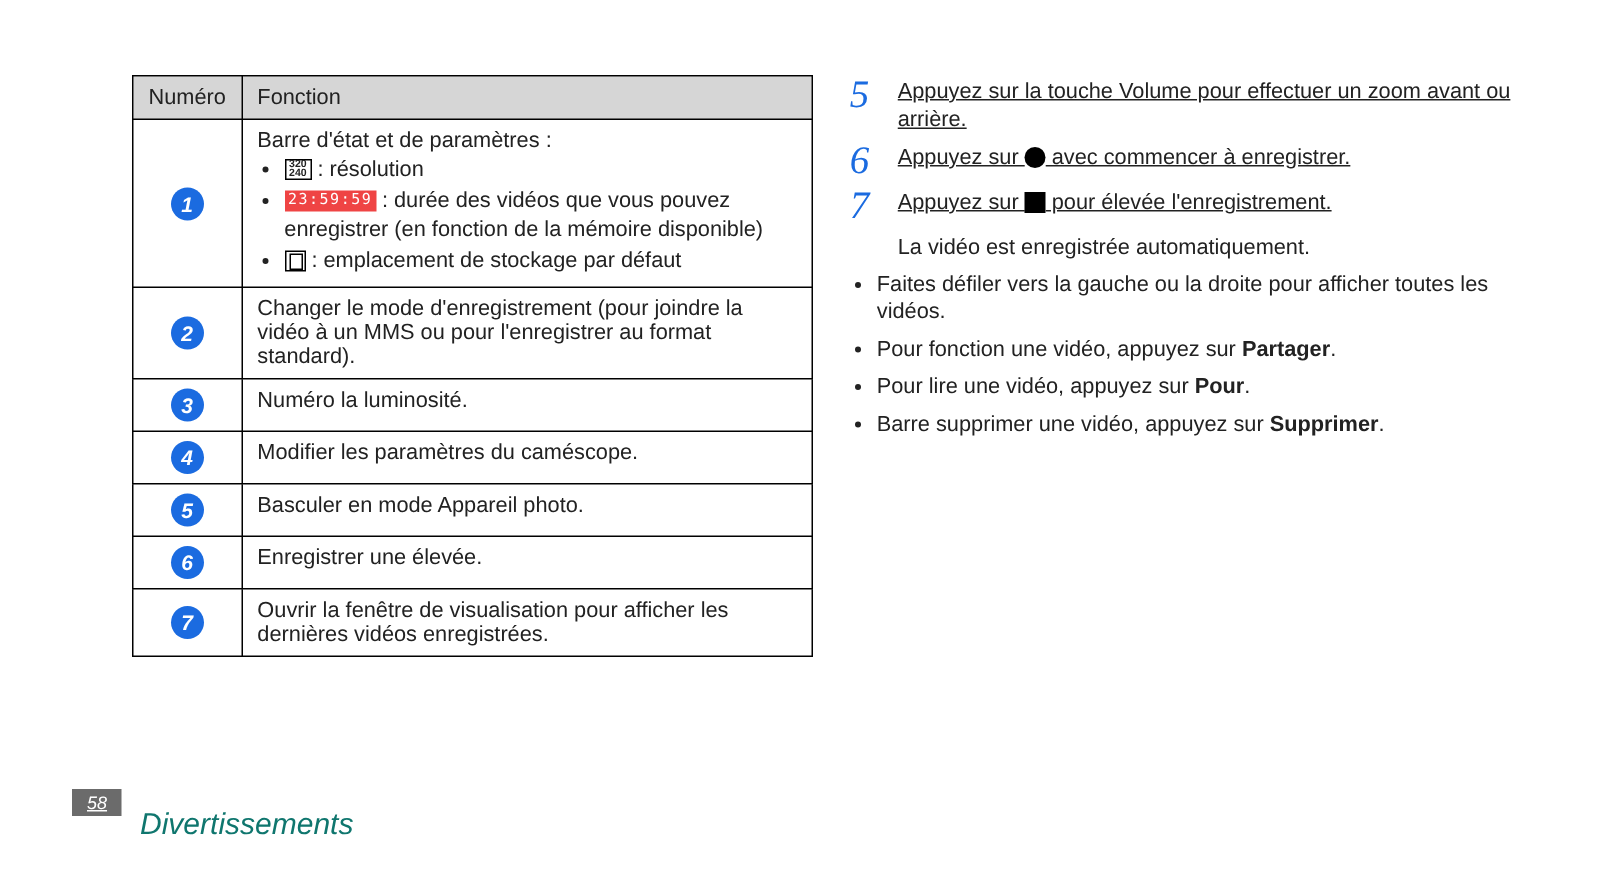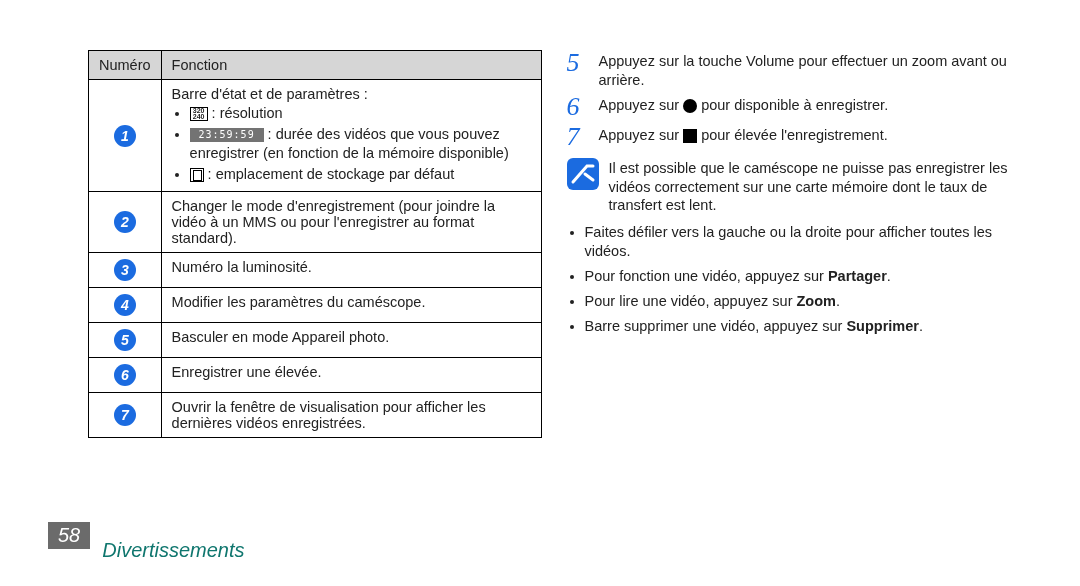--- a/index.html
+++ b/index.html
@@ -71,20 +71,21 @@
     font-style: italic;
     font-family: Georgia, serif;
     line-height: 1;
     flex-shrink: 0;
     width: 22px;
   }
   .steptxt {
     flex: 1;
     line-height: 1.3;
     padding-top: 2px;
+    text-decoration: underline;
   }
 
   .note {
     display: flex;
     gap: 10px;
     margin: 8px 0 8px 0;
   }
   .noteicon {
     width: 32px;
     height: 32px;
@@ -112,40 +113,41 @@
     bottom: 24px;
     display: flex;
     align-items: center;
     gap: 12px;
   }
   .pagenum {
     background: #6b6b6b;
     color: #fff;
     padding: 2px 10px;
     font-style: italic;
-    font-size: 20px;
+    font-size: 12px;
+    text-decoration: underline;
   }
   .pagesec {
     font-style: italic;
     color: #0f766e;
     font-size: 20px;
     margin-top: 31px;
   }
 
   .inline-icon {
     display: inline-block;
     vertical-align: middle;
   }
   .res-icon {
     width: 18px; height: 14px; border: 1.5px solid #000;
     font-size: 7px; line-height: 6px; font-weight: bold;
     text-align: center; padding-top: 0px;
   }
   .dur-icon {
-    width: 74px; height: 14px; background: #737373; color: #fff;
+    width: 61px; height: 14px; background: #ef4444; color: #fff;
     font-family: monospace; font-size: 10px; line-height: 14px;
     text-align: center; letter-spacing: 1px;
   }
   .store-icon {
     width: 14px; height: 14px; border: 1.5px solid #000; position: relative;
   }
   .store-icon::after {
     content: ""; position: absolute; left: 2px; top: 1px;
     width: 7px; height: 9px; border: 1.2px solid #000;
   }
@@ -230,49 +232,42 @@
 
     <div class="step">
       <div class="stepnum">5</div>
       <div class="steptxt">Appuyez sur la touche Volume pour effectuer un zoom avant ou arrière.</div>
     </div>
 
 
     <div class="step">
       <div class="stepnum">6</div>
       <div class="steptxt">
-        <span>Appuyez sur </span><span class="rec-dot"></span><span> pour disponible à enregistrer.</span>
+        <span>Appuyez sur </span><span class="rec-dot"></span><span> avec commencer à enregistrer.</span>
       </div>
     </div>
 
     <div class="step">
       <div class="stepnum">7</div>
       <div class="steptxt">
         <span>Appuyez sur </span><span class="stop-sq"></span><span> pour élevée l'enregistrement.</span>
       </div>
     </div>
 
-
-    <div class="note">
-      <div class="noteicon">
-        <svg viewBox="0 0 32 32">
-            <path d="M6 24 L20 8 L26 8 M18 16 L26 22" stroke="#fff" stroke-width="3" fill="none" stroke-linecap="round"></path>
-          </svg>
-      </div>
-      <div class="notetxt">Il est possible que le caméscope ne puisse pas enregistrer les vidéos correctement sur une carte mémoire dont le taux de transfert est lent.</div>
-    </div>
+    <div class="plain">La vidéo est enregistrée automatiquement.</div>
+
 
 
     <ul class="outer">
       <li>Faites défiler vers la gauche ou la droite pour afficher toutes les vidéos.</li>
       <li>
         <span>Pour fonction une vidéo, appuyez sur </span><span class="bold">Partager</span><span>.</span>
       </li>
       <li>
-        <span>Pour lire une vidéo, appuyez sur </span><span class="bold">Zoom</span><span>.</span>
+        <span>Pour lire une vidéo, appuyez sur </span><span class="bold">Pour</span><span>.</span>
       </li>
       <li>
         <span>Barre supprimer une vidéo, appuyez sur </span><span class="bold">Supprimer</span><span>.</span>
       </li>
     </ul>
 
   </div>
 </div>
 
 <div class="pagefoot">

